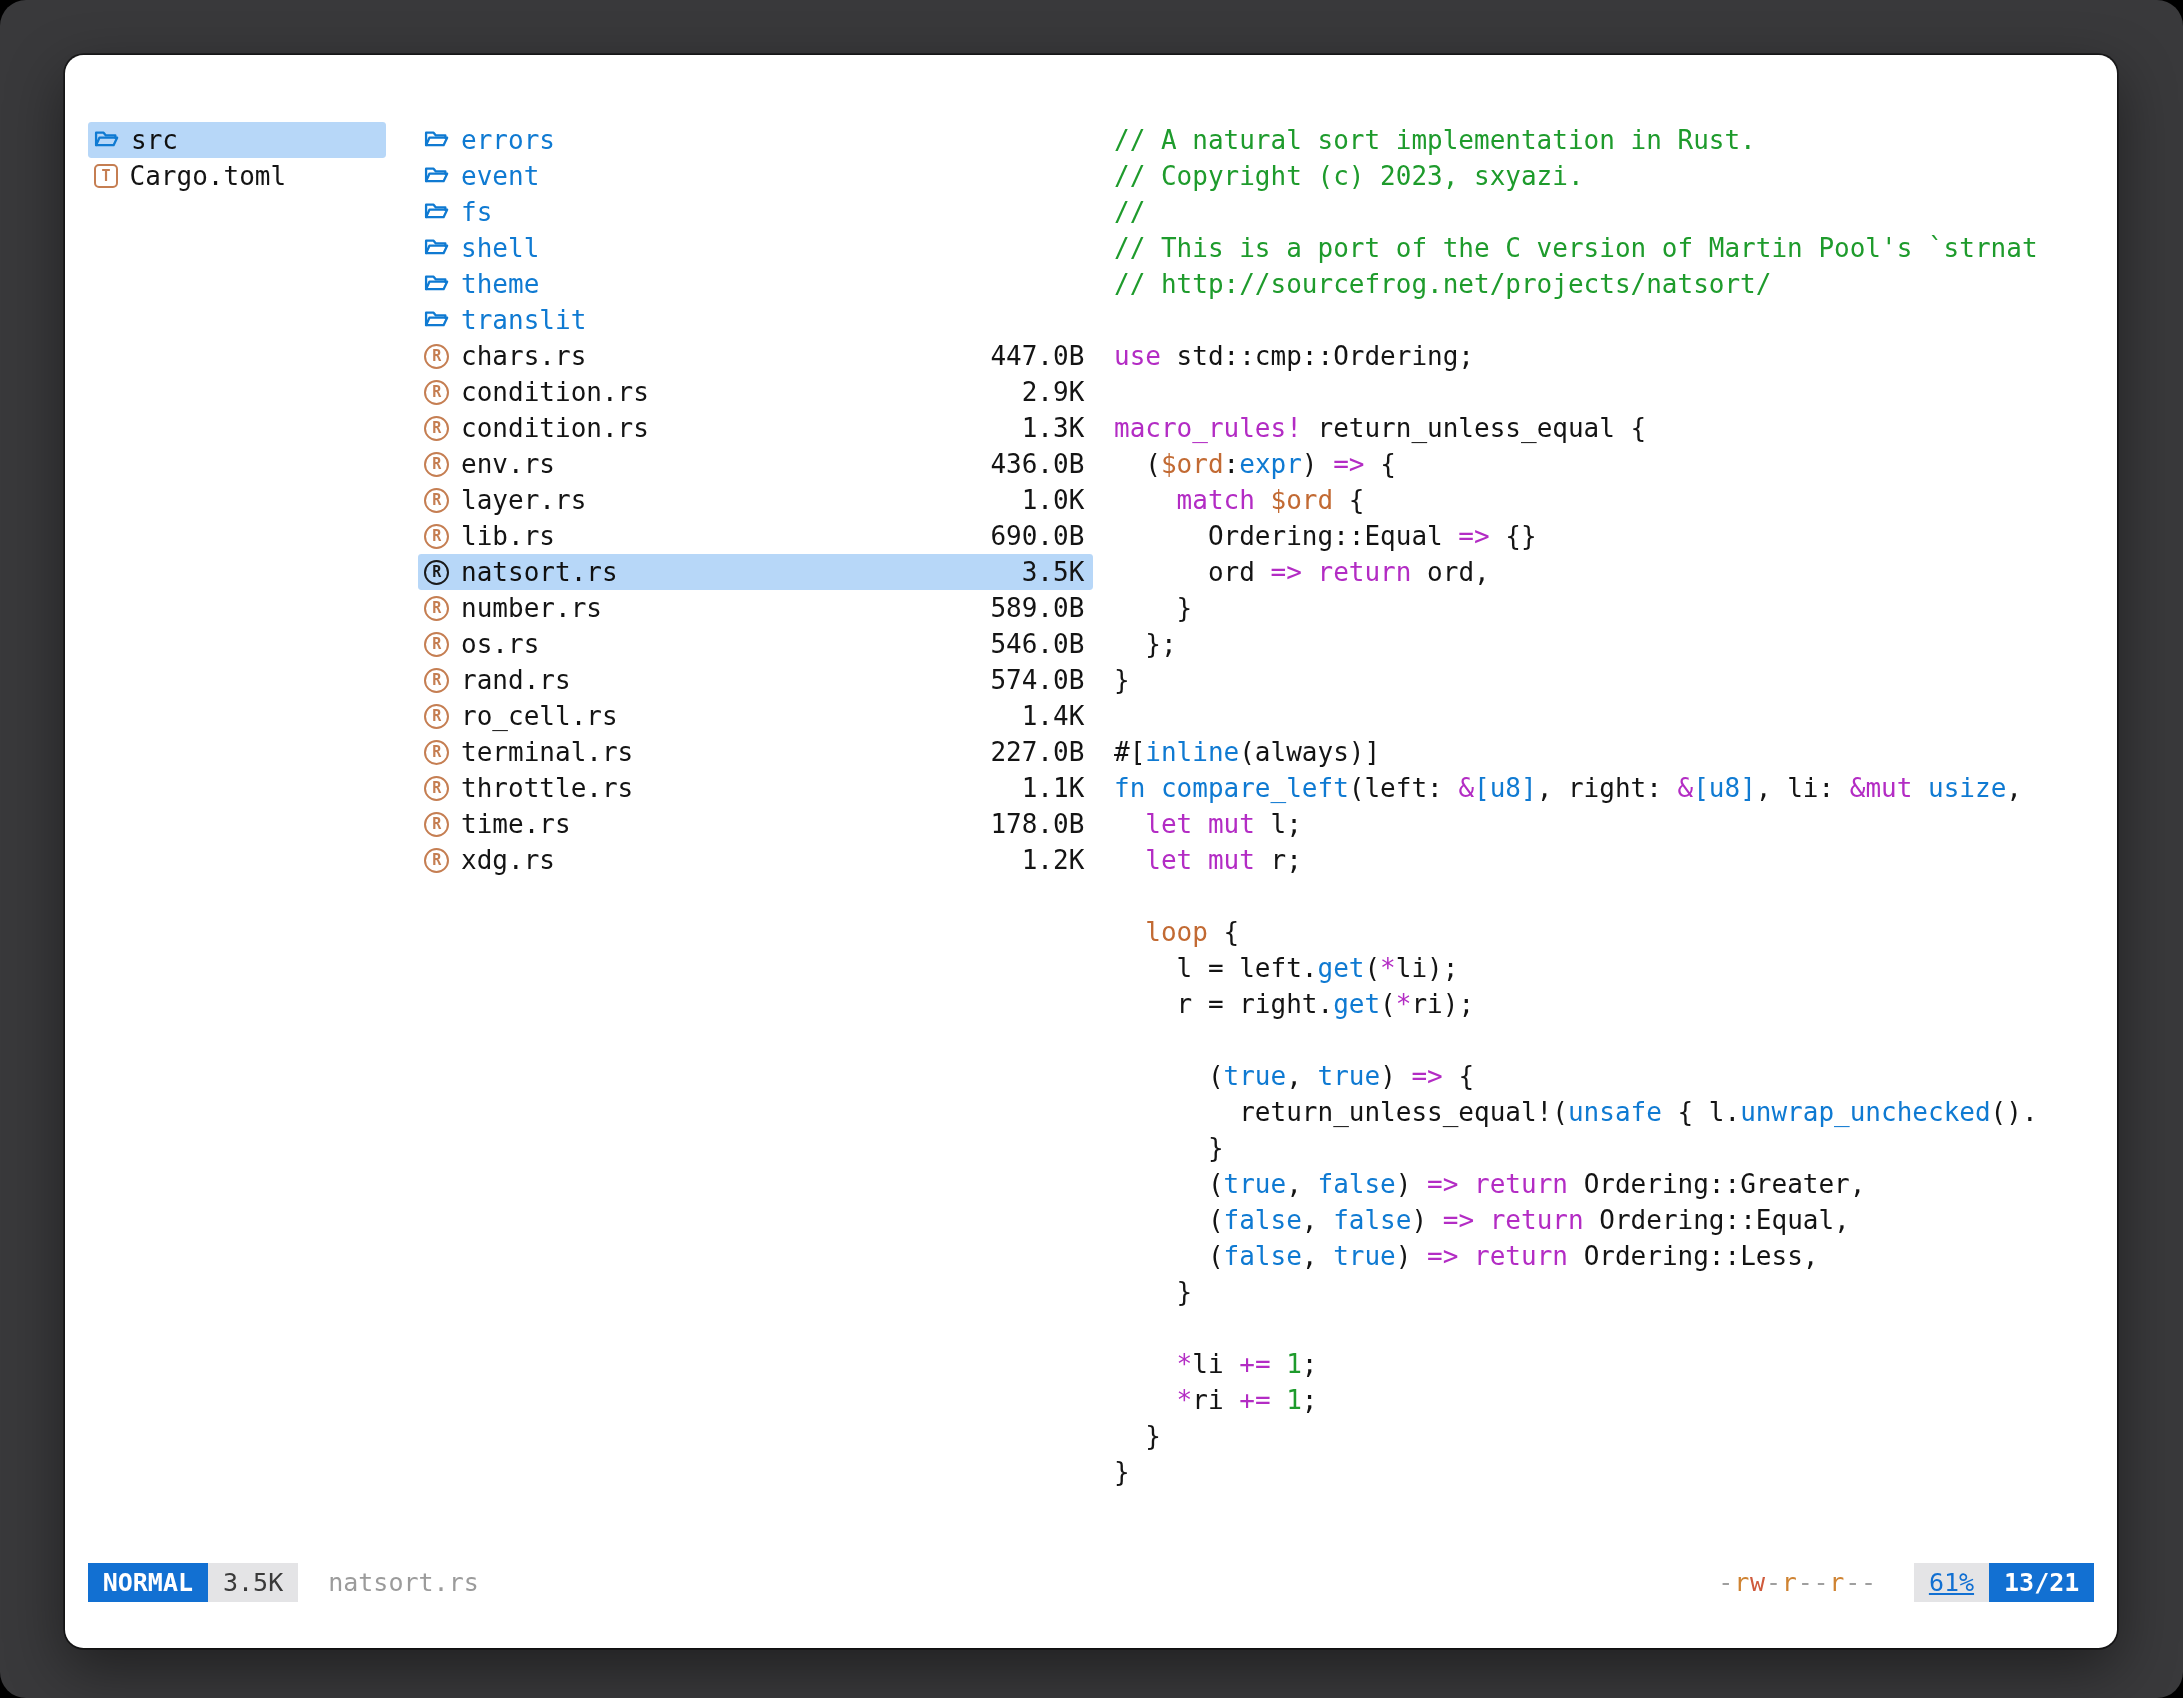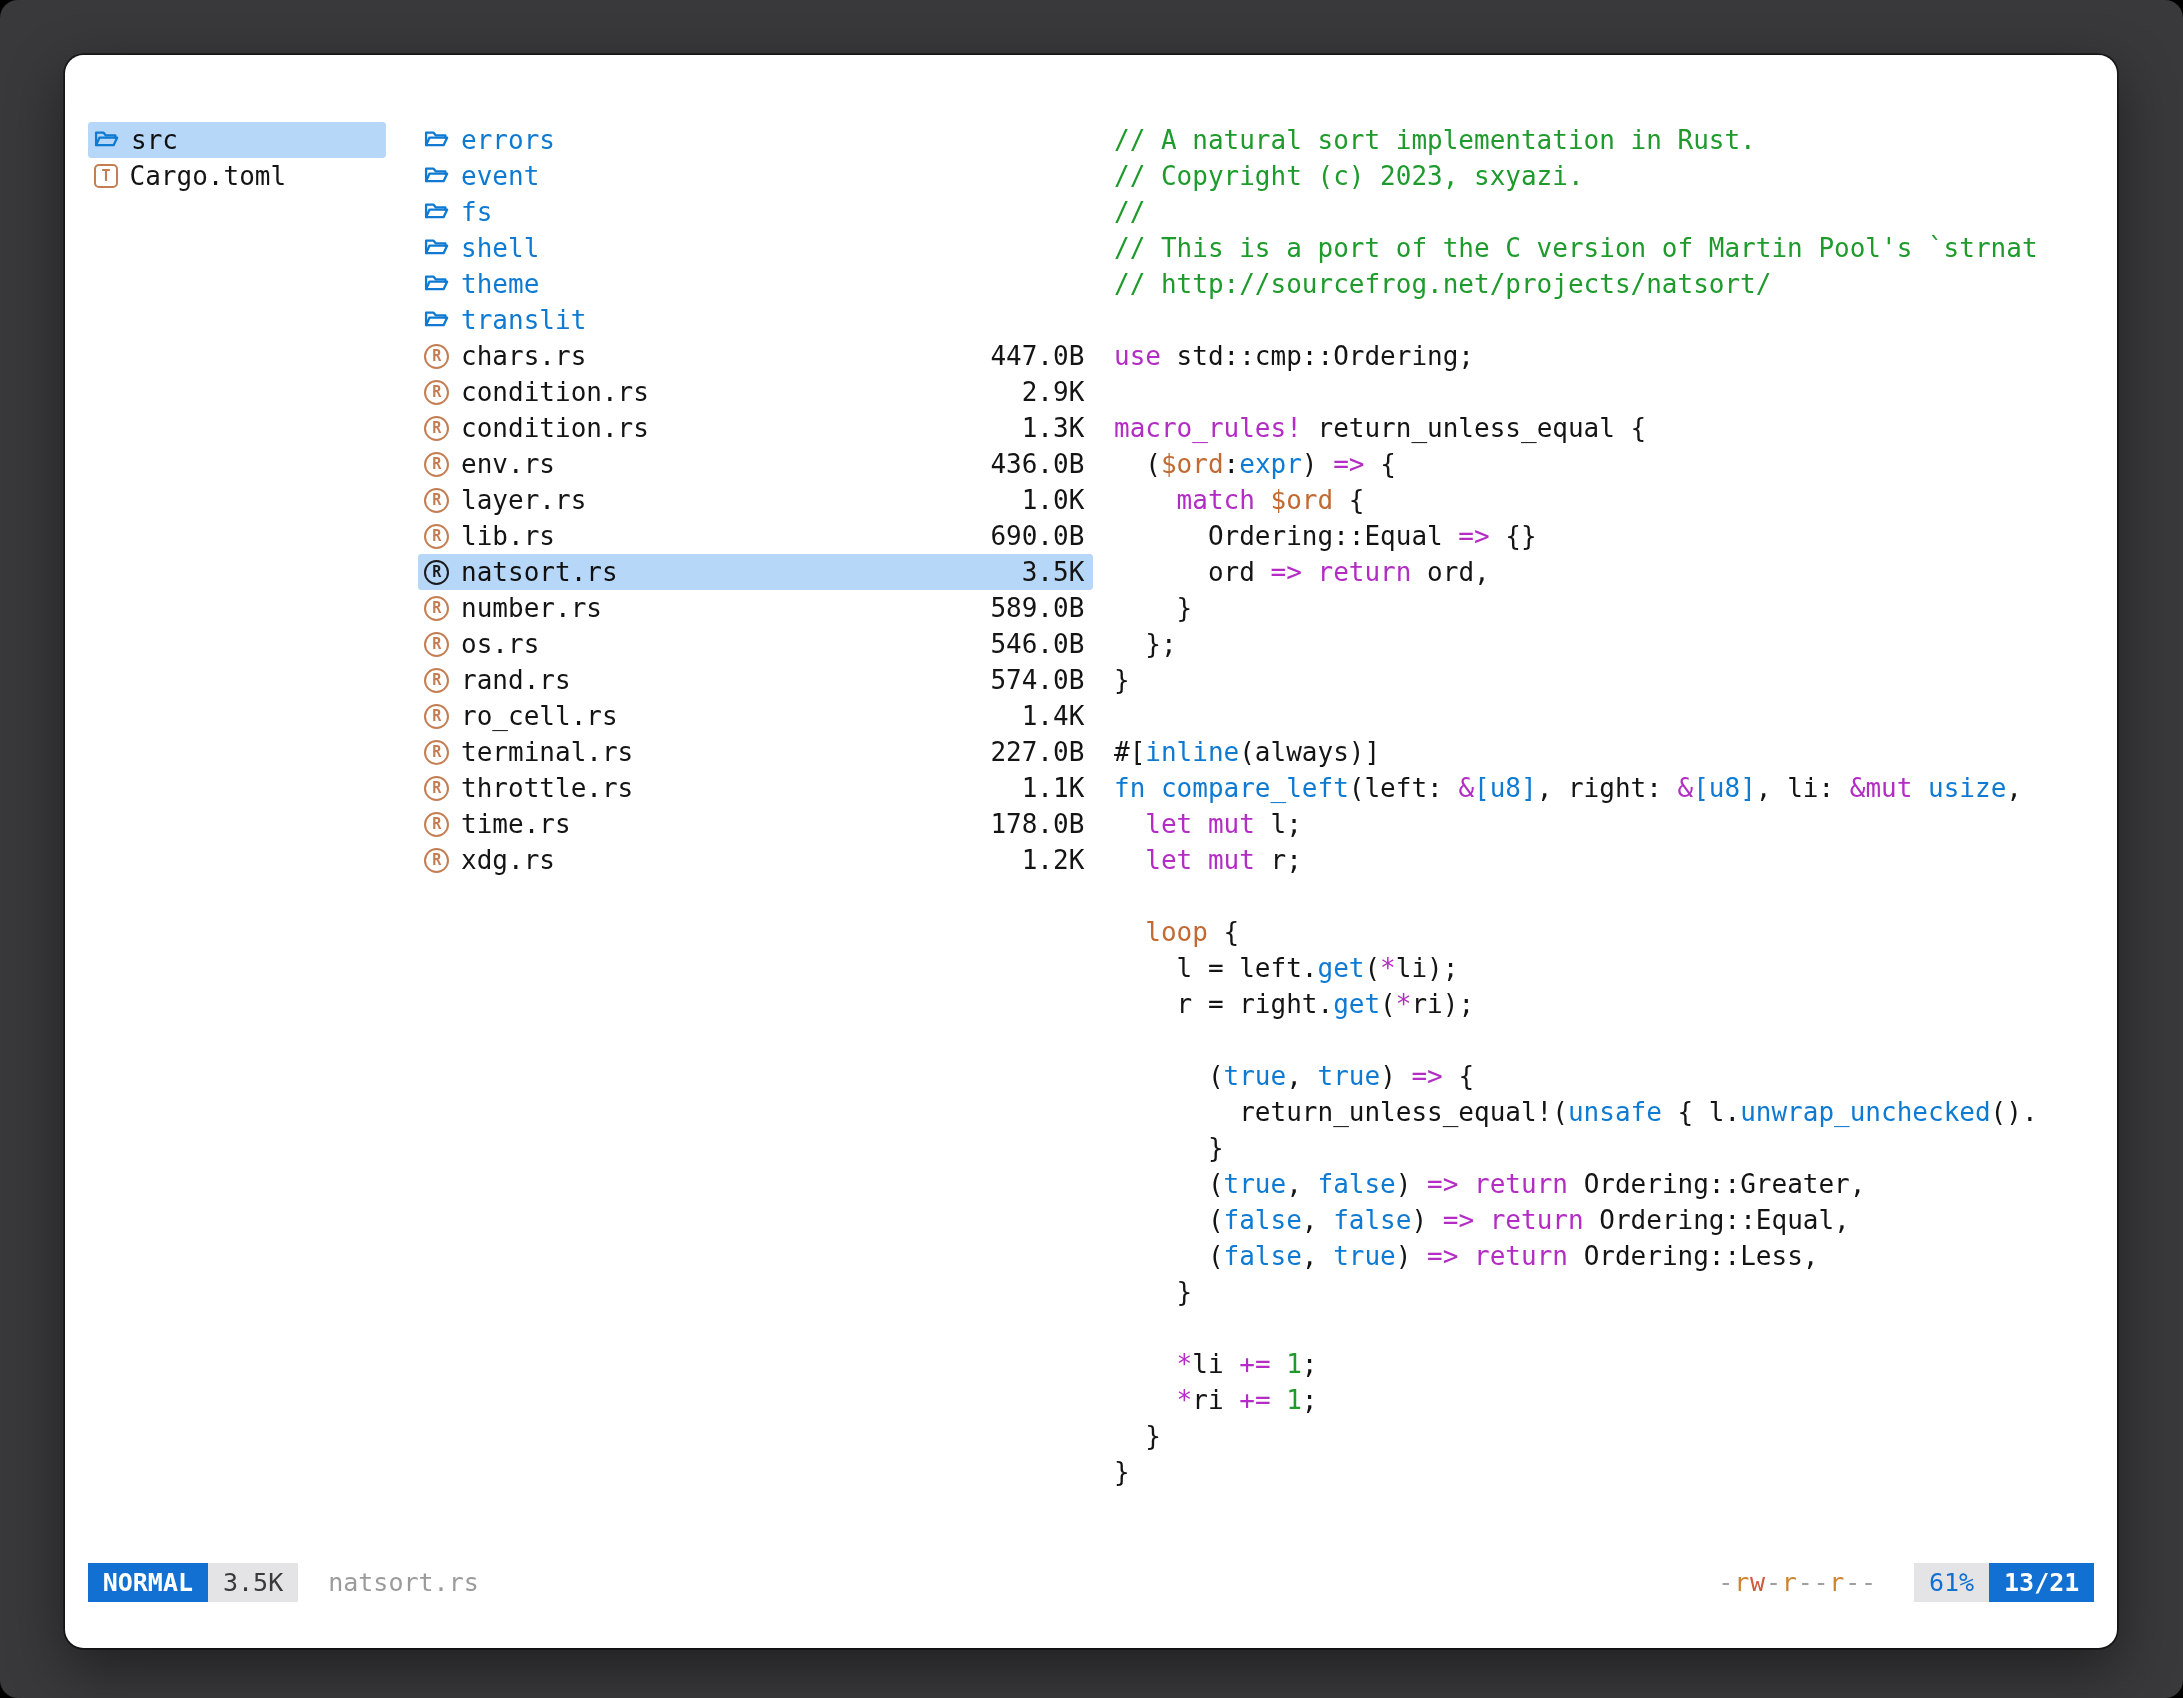--- a/index.html
+++ b/index.html
@@ -1,20 +1,20 @@
 <!DOCTYPE html>
 <html style="--desktop-bg: #39393b; --window-bg: #ffffff; --accent: #1270d2; --hover-bg: #b7d7f8; --dir: #0f7ad2; --rust-icon: #c57e52; --badge-gray-bg: #e4e4e6; --filename-gray: #9b9b9b; --code-text: #141414; --code-comment: #1e9b2c; --code-keyword: #b32cc4; --code-blue: #0f7ad2; --code-orange: #c26a33; --code-green: #1e9b2c; --perm-dash: #9f9f9f; --perm-r: #cf8332; --perm-w: #cf5a3c;font-size:13.4px"><head>
 <meta charset="utf-8">
 <style>
   html,body{margin:0;padding:0;}
   body{
     width:2183px;height:1698px;background:#000;overflow:hidden;
     font-family:"DejaVu Sans Mono",monospace;
   }
-  .desktop{position:absolute;inset:0;background:var(--desktop-bg,#39393b);border-radius:18px;}
+  .desktop{position:absolute;inset:0;background:var(--desktop-bg,#39393b);border-radius:26px;}
   .window{
     position:absolute;left:65px;top:55px;width:2052px;height:1593px;
     background:var(--window-bg,#ffffff);border-radius:18.5px;overflow:hidden;
     box-shadow:0 0 0 1.7px rgba(0,0,0,.55), 0 20px 59px rgba(0,0,0,.45);
   }
   .panes{
     position:absolute;left:22.7px;top:67px;right:22.7px;bottom:117px;
     display:flex;overflow:hidden;font-size:26px;color:var(--code-text,#141414);
   }
   .pane{overflow:hidden;}
@@ -56,21 +56,21 @@
   }
   .badge{height:39px;display:inline-flex;align-items:center;padding:0 15px;}
   .badge.mode{background:var(--accent,#1270d2);color:#fff;font-weight:bold;}
   .badge.size{background:var(--badge-gray-bg,#e4e4e6);color:#3a3a3a;}
   .fname{color:var(--filename-gray,#9b9b9b);margin-left:30px;}
   .spacer{flex:1;}
   .perms{margin-right:37px;letter-spacing:0.8px;}
   .pm-d{color:var(--perm-dash,#9f9f9f);}
   .pm-r{color:var(--perm-r,#cf8332);}
   .pm-w{color:var(--perm-w,#cf5a3c);}
-  .badge.pct{background:var(--badge-gray-bg,#e4e4e6);color:var(--accent,#1270d2);}
+  .badge.pct{background:var(--badge-gray-bg,#e4e4e6);color:var(--accent,#1270d2);text-decoration:underline;}
   .badge.pos{background:var(--accent,#1270d2);color:#fff;font-weight:bold;}
 </style>
 </head>
 <body>
 
 <div class="desktop">
   <div class="window">
     <div class="panes">
       <div class="pane parent" id="parent-pane">
           <div class="row dir hovered">

